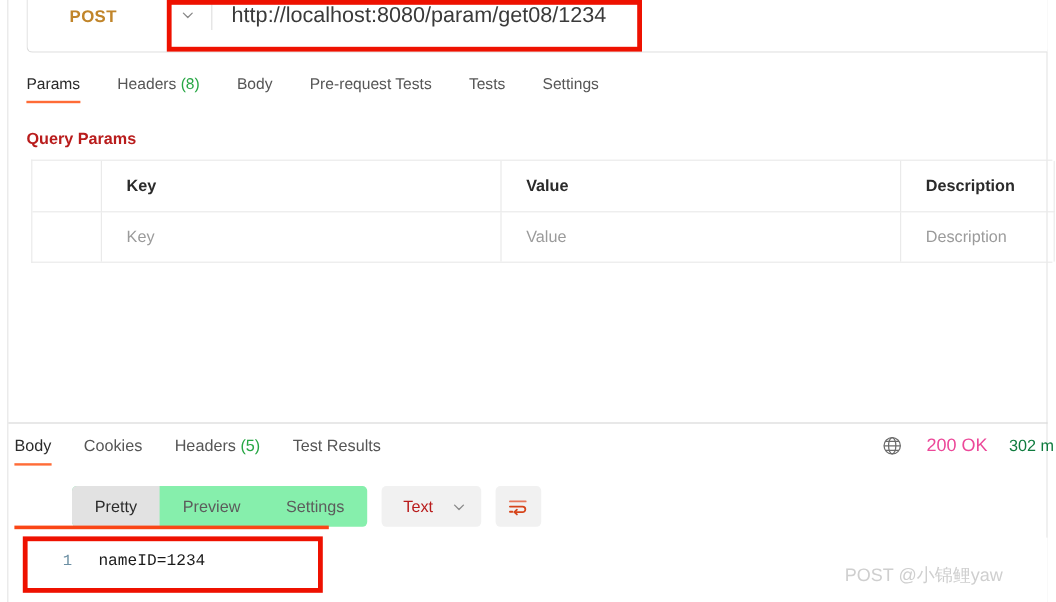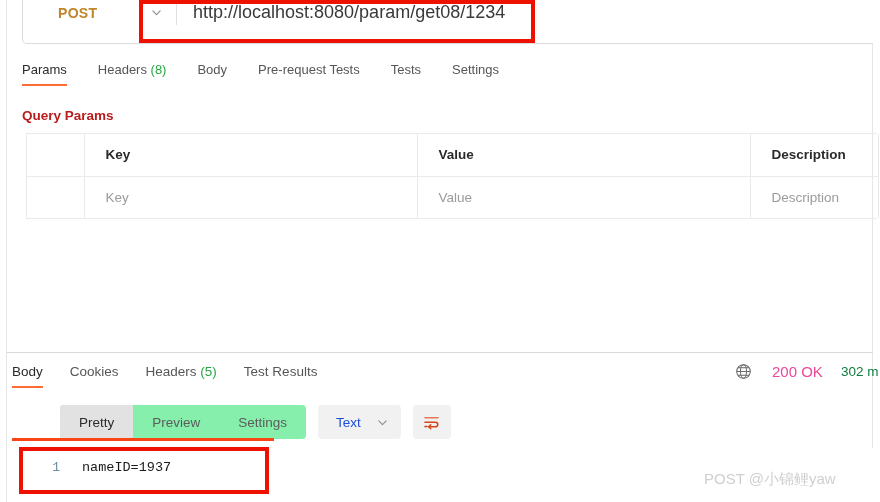--- a/index.html
+++ b/index.html
@@ -277,21 +277,21 @@
     display: flex;
     align-items: center;
     background: #f1f1f1;
     border-radius: 4px;
     height: 34px;
     padding: 0 13px 0 18px;
     cursor: pointer;
   }
   .format-label {
     font-size: 13.5px;
-    color: #1d4ed8;
+    color: #b91c1c;
     margin-right: 16px;
   }
   .format-caret { width: 11px; height: 11px; }
   .format-caret svg { display: block; }
 
   .wrap-btn {
     margin-left: 12px;
     width: 38px; height: 34px;
     background: #f1f1f1;
     border-radius: 4px;
@@ -490,21 +490,21 @@
           <line x1="2" y1="12.2" x2="4.2" y2="12.2" stroke="#d6441a" stroke-width="1.6" stroke-linecap="round"></line>
         </svg>
       </span>
     </div>
   </div>
   <div class="seg-underline"></div>
 
   <div class="resp-body">
     <div class="code-line">
       <span class="gutter-num">1</span>
-      <span class="code-text">nameID=1937</span>
+      <span class="code-text">nameID=1234</span>
     </div>
   </div>
 
   <div class="body-highlight"></div>
 
   <div class="watermark">POST @小锦鲤yaw</div>
 
 </div>
 
 </body></html>

